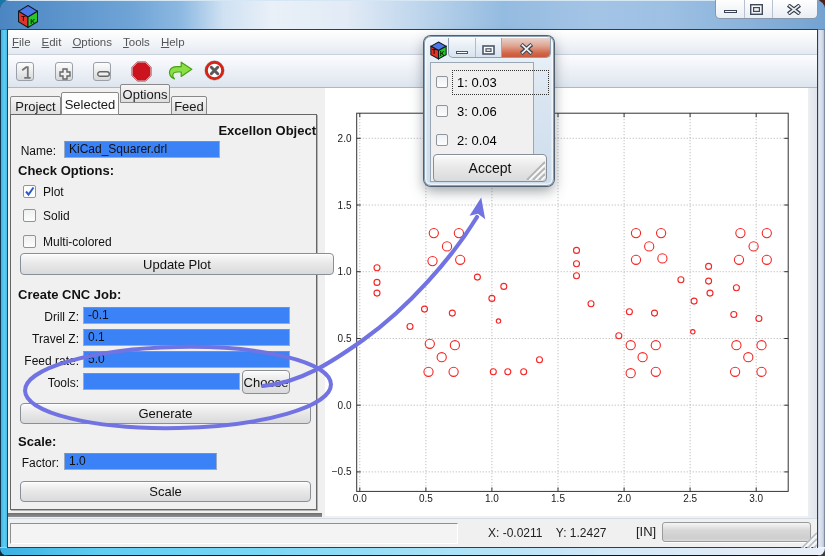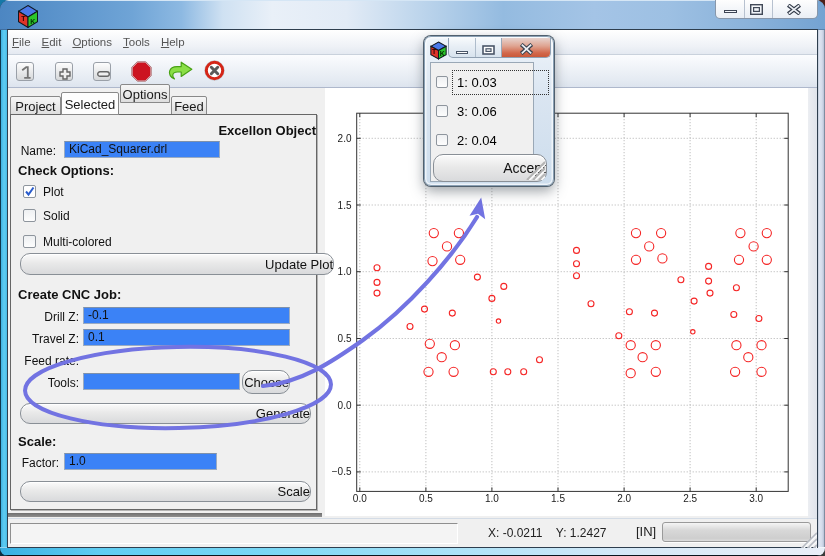--- a/index.html
+++ b/index.html
@@ -26,21 +26,21 @@
 .tbtn{position:absolute;top:7px;width:18px;height:19px;border:1px solid #9aa0a8;border-radius:3px;background:linear-gradient(#fdfdfd,#d6d8da);color:#5a5f66;text-align:center}
 .ticon{position:absolute;top:5px}
 
 .tab{position:absolute;font-size:13px;color:#1a1a1a;text-align:center;border:1px solid #898989;background:linear-gradient(#f6f6f6,#dedede);border-radius:2px 2px 0 0}
 .tab.on{background:#fdfdfd;z-index:3}
 
 .panel{position:absolute;left:2px;top:84px;width:307px;height:396px;border:1px solid #666;box-shadow:1px 1px 0 rgba(120,120,120,.5);background:#f0f0f0;font-size:12px;color:#111;z-index:2}
 .b{font-weight:bold;font-size:13px}
 .lbl{position:absolute;text-align:right}
 .inp{position:absolute;background:#3b82f6;border:1px solid #9aabc2;border-top-color:#7e91ab;font-size:12px;color:#111;padding:1px 4px;line-height:13px}
-.btn{position:absolute;border:1px solid #898f96;border-radius:10px;background:linear-gradient(#fbfbfb,#e9e9e9 45%,#d9dadc);text-align:right;font-size:13px;color:#111;box-shadow:inset 0 1px 0 #fff}
+.btn{position:absolute;border:1px solid #898f96;border-radius:4px;background:linear-gradient(#fbfbfb,#e9e9e9 45%,#d9dadc);text-align:center;font-size:13px;color:#111;box-shadow:inset 0 1px 0 #fff}
 .cb{position:absolute;width:13px;height:13px;background:linear-gradient(#eef0f2,#fdfdfd);border:1px solid #8e959d;border-radius:2px}
 
 .canvas{position:absolute;left:317px;top:58px;width:483px;height:428px;background:#fff}
 .scrollR{position:absolute;left:800px;top:58px;width:9px;height:430px;background:linear-gradient(90deg,#eceef2,#e0e4eb)}
 
 .status{position:absolute;left:0;bottom:0;right:0;height:29px;background:#f0f0f0;font-size:11.5px;color:#222;border-top:1px solid #d4dce6}
 .sunk{position:absolute;border:1px solid;border-color:#8f8f8f #ffffff #ffffff #8f8f8f;background:#f4f4f4}
 
 .dlg{position:absolute;left:424px;top:36px;width:130px;height:150px;z-index:10;border-radius:7px;
  background:linear-gradient(#eef4fa,#dae5f1 40%,#cddded);box-shadow:0 0 0 1px #51606e,0 5px 13px rgba(55,65,75,.5),inset 0 0 0 1.5px rgba(255,255,255,.65);border:1px solid #8aa0b4}
@@ -127,20 +127,21 @@
    <div style="position:absolute;left:32px;top:94px">Solid</div>
    <div class="cb" style="left:12px;top:120px"></div>
    <div style="position:absolute;left:32px;top:120px">Multi-colored</div>
    <div class="btn" style="left:9px;top:138px;width:314px;height:22px;line-height:21px">Update Plot</div>
    <div class="b" style="position:absolute;left:7px;top:172px">Create CNC Job:</div>
    <div class="lbl" style="left:0;top:195px;width:68px">Drill Z:</div>
    <div class="inp" style="left:72px;top:192px;width:207px;height:17px">-0.1</div>
    <div class="lbl" style="left:0;top:217px;width:68px">Travel Z:</div>
    <div class="inp" style="left:72px;top:214px;width:207px;height:17px">0.1</div>
    <div class="lbl" style="left:0;top:239px;width:68px">Feed rate:</div>
+   <div class="inp" style="left:72px;top:236px;width:207px;height:17px">5.0</div>
    <div class="lbl" style="left:0;top:261px;width:68px">Tools:</div>
    <div class="inp" style="left:72px;top:258px;width:157px;height:17px"></div>
    <div class="btn" style="left:231px;top:255px;width:48px;height:24px;line-height:23px">Choose</div>
    <div class="btn" style="left:9px;top:288px;width:291px;height:21px;line-height:20px">Generate</div>
    <div class="b" style="position:absolute;left:7px;top:319px">Scale:</div>
    <div class="lbl" style="left:0;top:341px;width:48px">Factor:</div>
    <div class="inp" style="left:53px;top:338px;width:153px;height:17px">1.0</div>
    <div class="btn" style="left:9px;top:366px;width:291px;height:21px;line-height:20px">Scale</div>
   </div>
   <div class="canvas"><svg id="plot" width="483" height="428" viewBox="0 -2 483 428">

